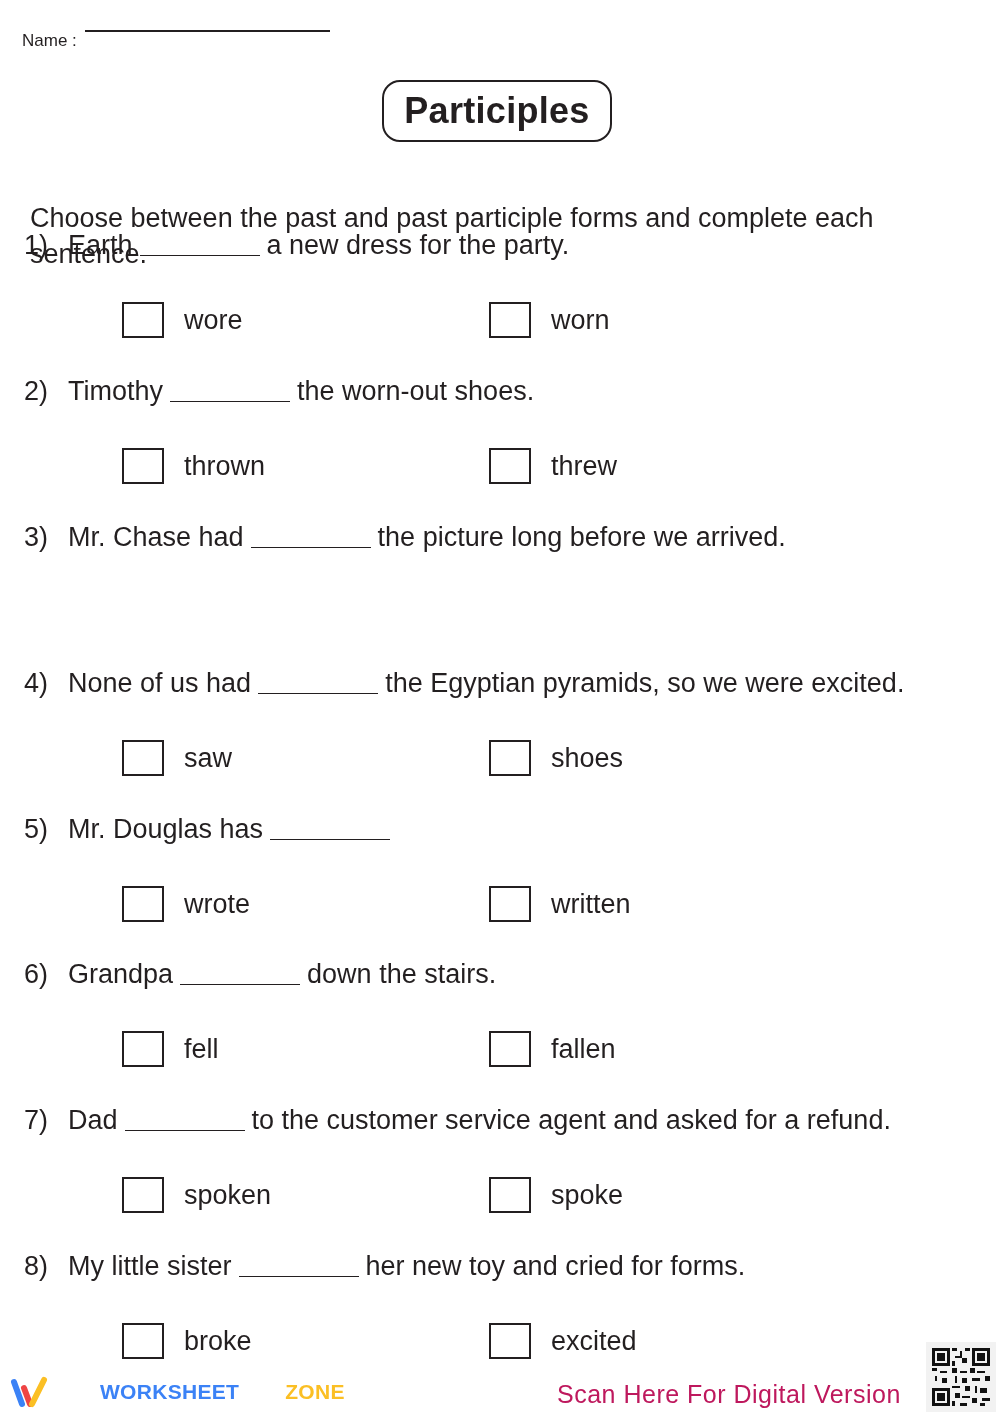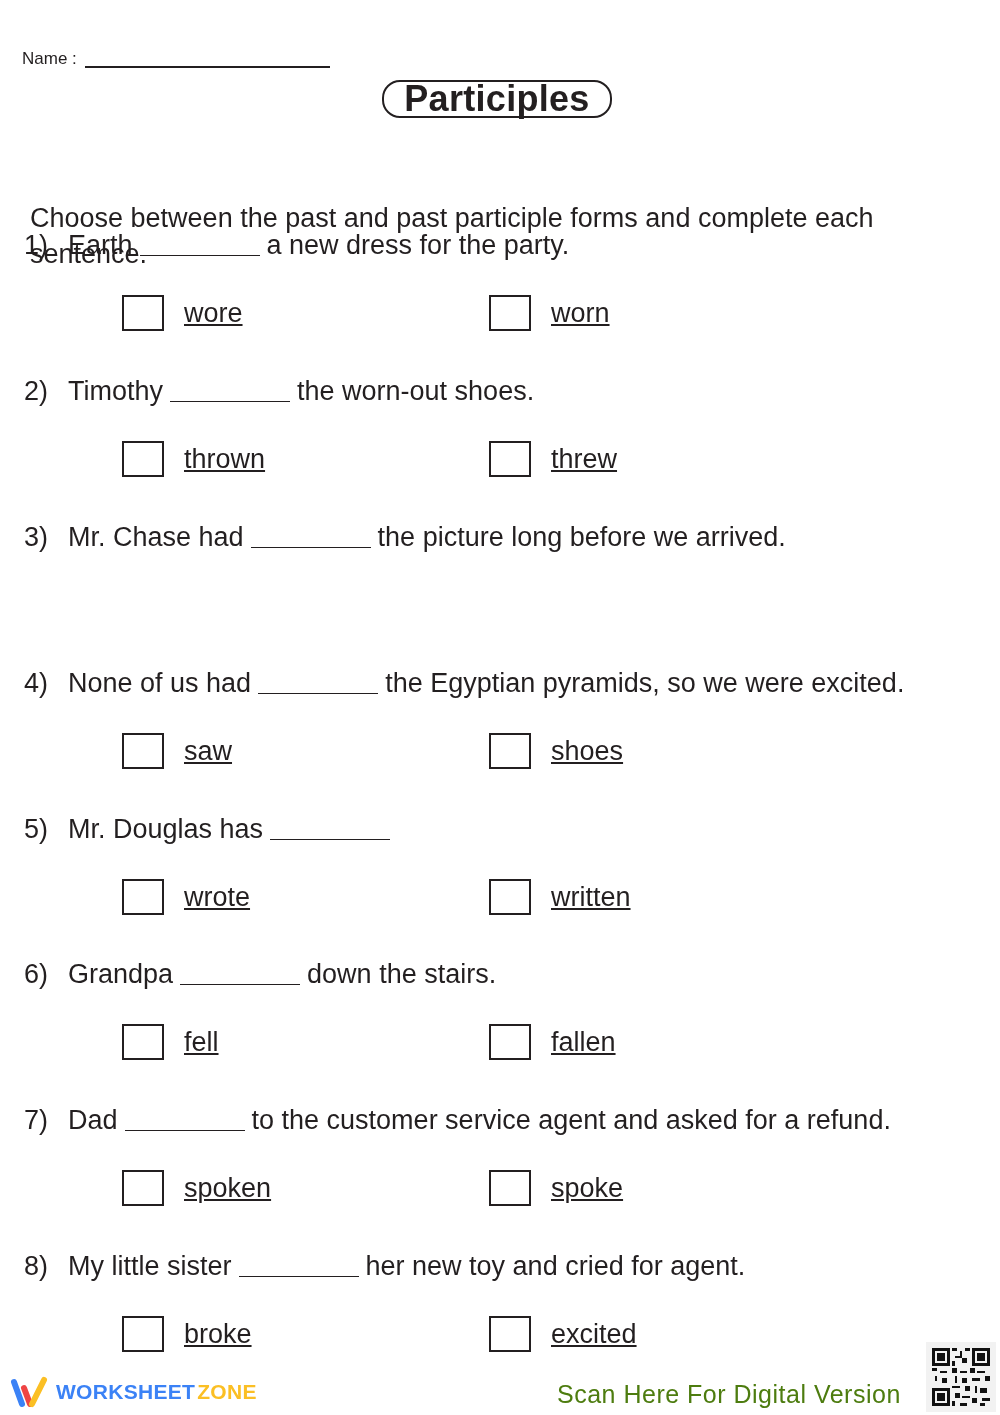--- a/index.html
+++ b/index.html
@@ -1,57 +1,57 @@
 <!DOCTYPE html>
 <html><head>
   <meta charset="utf-8">
   <style>
     html, body { margin: 0; padding: 0; background: #ffffff; }
     body {
       width: 1000px; height: 1415px; position: relative; overflow: hidden;
       font-family: "Liberation Sans", "DejaVu Sans", sans-serif; color: #231f20;
     }
-    .name-row { position: absolute; left: 22px; top: 48px; display: flex; align-items: flex-end; }
+    .name-row { position: absolute; left: 22px; top: 30px; display: flex; }
     .name-label { font-size: 17px; line-height: 22px; }
     .name-line { width: 245px; height: 0; border-bottom: 2px solid #231f20; margin-left: 8px; margin-bottom: 2px; }
 
     .title-box {
-      position: absolute; left: 382px; top: 80px; width: 230px; height: 38px;
+      position: absolute; left: 382px; top: 80px; width: 230px; height: 62px;
       border: 2px solid #231f20; border-radius: 18px;
       display: flex; align-items: center; justify-content: center; box-sizing: border-box;
     }
     .title-text { font-size: 36px; font-weight: bold; letter-spacing: 0.3px; }
 
     .instructions {
       position: absolute; left: 30px; top: 152px; width: 930px;
       font-size: 27px; line-height: 36px; margin-top: 48px;
     }
 
     .question { position: absolute; left: 24px; width: 970px; }
     .q-line { display: flex; align-items: baseline; font-size: 27px; line-height: 34px; white-space: nowrap; }
     .q-num { width: 44px; }
     .blank {
       display: inline-block; width: 120px; height: 0; border-bottom: 1.5px solid #231f20;
       margin: 0 7px; position: relative; top: 2px;
     }
     .options { position: relative; height: 40px; margin-top: 32px; }
-    .option { position: absolute; top: 1px; display: flex; align-items: center; text-decoration: underline; }
+    .option { position: absolute; top: 8px; display: flex; align-items: center; }
     .option.a { left: 98px; }
     .option.b { left: 445px; padding-left: 20px; }
     .checkbox {
       width: 42px; height: 36px; border: 2px solid #231f20; box-sizing: border-box; background: #fff;
     }
     .opt-label { font-size: 27px; margin-left: 20px; line-height: 36px; }
 
-    .footer-logo { position: absolute; left: 8px; top: 1374px; display: flex; align-items: center; }
+    .footer-logo { position: absolute; left: 8px; top: 1374px; display: flex; align-items: center; gap: 44px; }
     .logo-w { width: 44px; height: 36px; }
     .brand-a { font-size: 21px; font-weight: bold; color: #3b82f6; letter-spacing: 0.3px; margin-left: 4px; }
     .brand-b { font-size: 21px; font-weight: bold; color: #fbbf24; letter-spacing: 0.3px; margin-left: 2px; }
 
-    .scan-text { position: absolute; left: 557px; top: 1380px; font-size: 25px; color: #4d7c0f; letter-spacing: 0.5px; }
+    .scan-text { position: absolute; left: 557px; top: 1380px; font-size: 25px; color: #be185d; letter-spacing: 0.5px; }
     .qr { position: absolute; left: 926px; top: 1342px; width: 70px; height: 70px; background: #f2f2f2; }
     .qr svg { width: 62px; height: 62px; margin: 4px; }
   </style>
 </head>
 <body>
 
 <div class="name-row">
   <span class="name-label">Name :</span>
   <span class="name-line"></span>
 </div>
@@ -182,21 +182,21 @@
       <span class="opt-label">spoke</span>
     </div>
   </div>
 </div>
 
 <div class="question" style="top:1249px">
   <div class="q-line">
     <span class="q-num">8)</span>
     <span>My little sister</span>
     <span class="blank"></span>
-    <span>her new toy and cried for agent.</span>
+    <span>her new toy and cried for forms.</span>
   </div>
   <div class="options">
     <div class="option a">
       <span class="checkbox"></span>
       <span class="opt-label">broke</span>
     </div>
     <div class="option b">
       <span class="checkbox"></span>
       <span class="opt-label">excited</span>
     </div>

